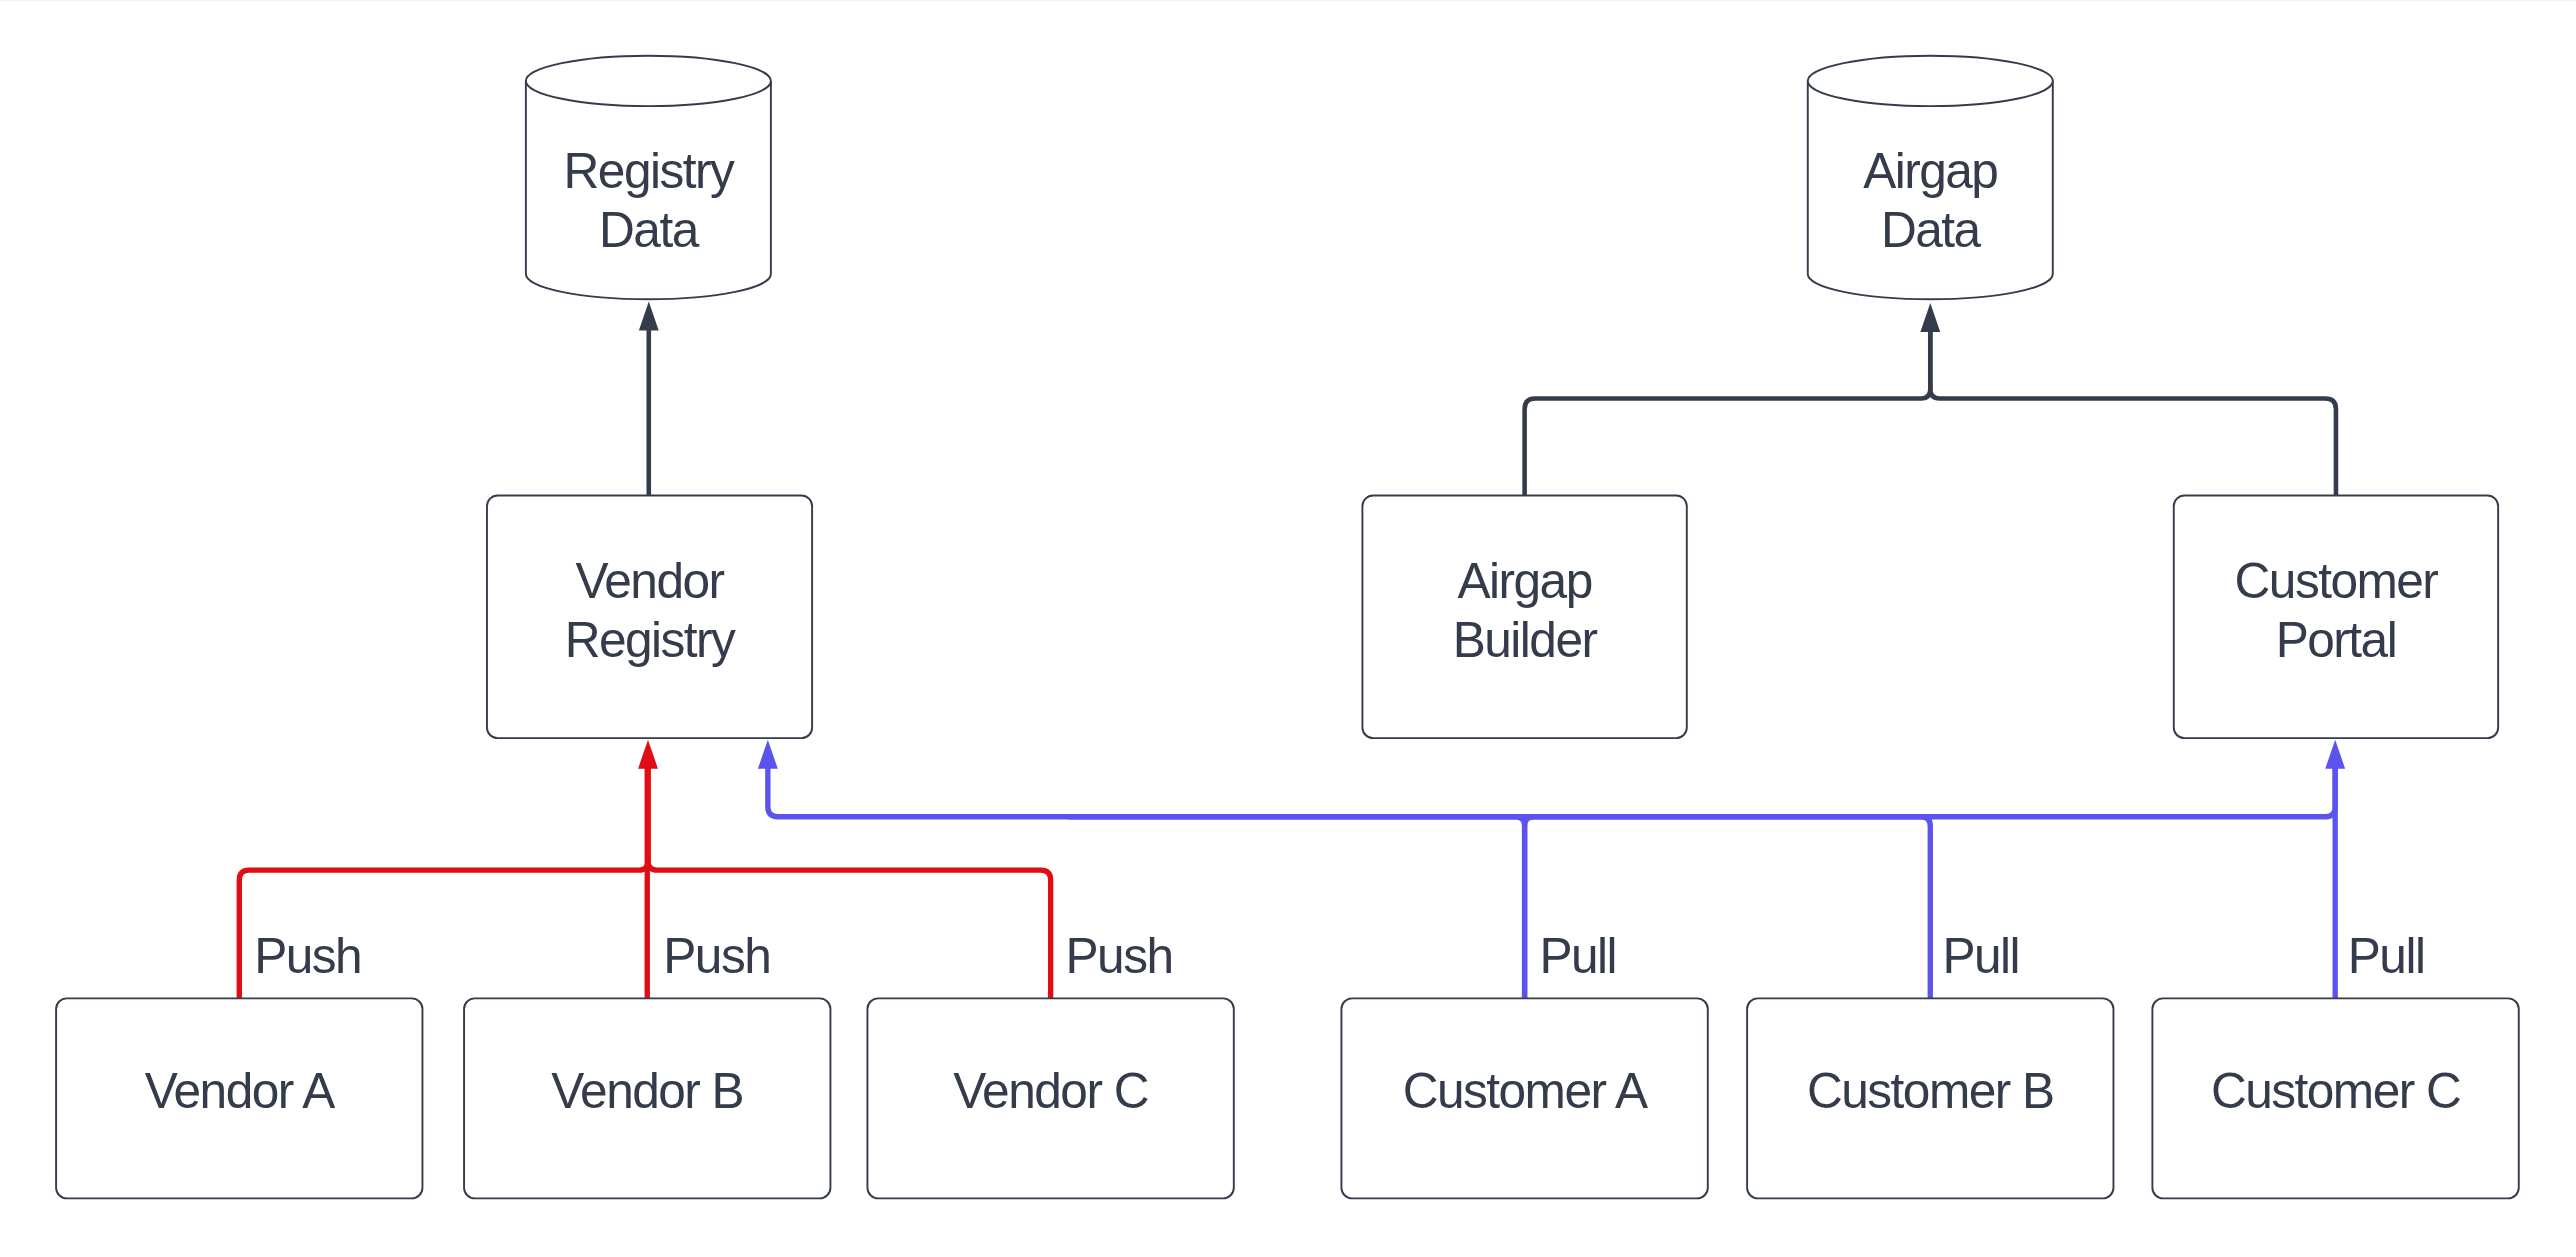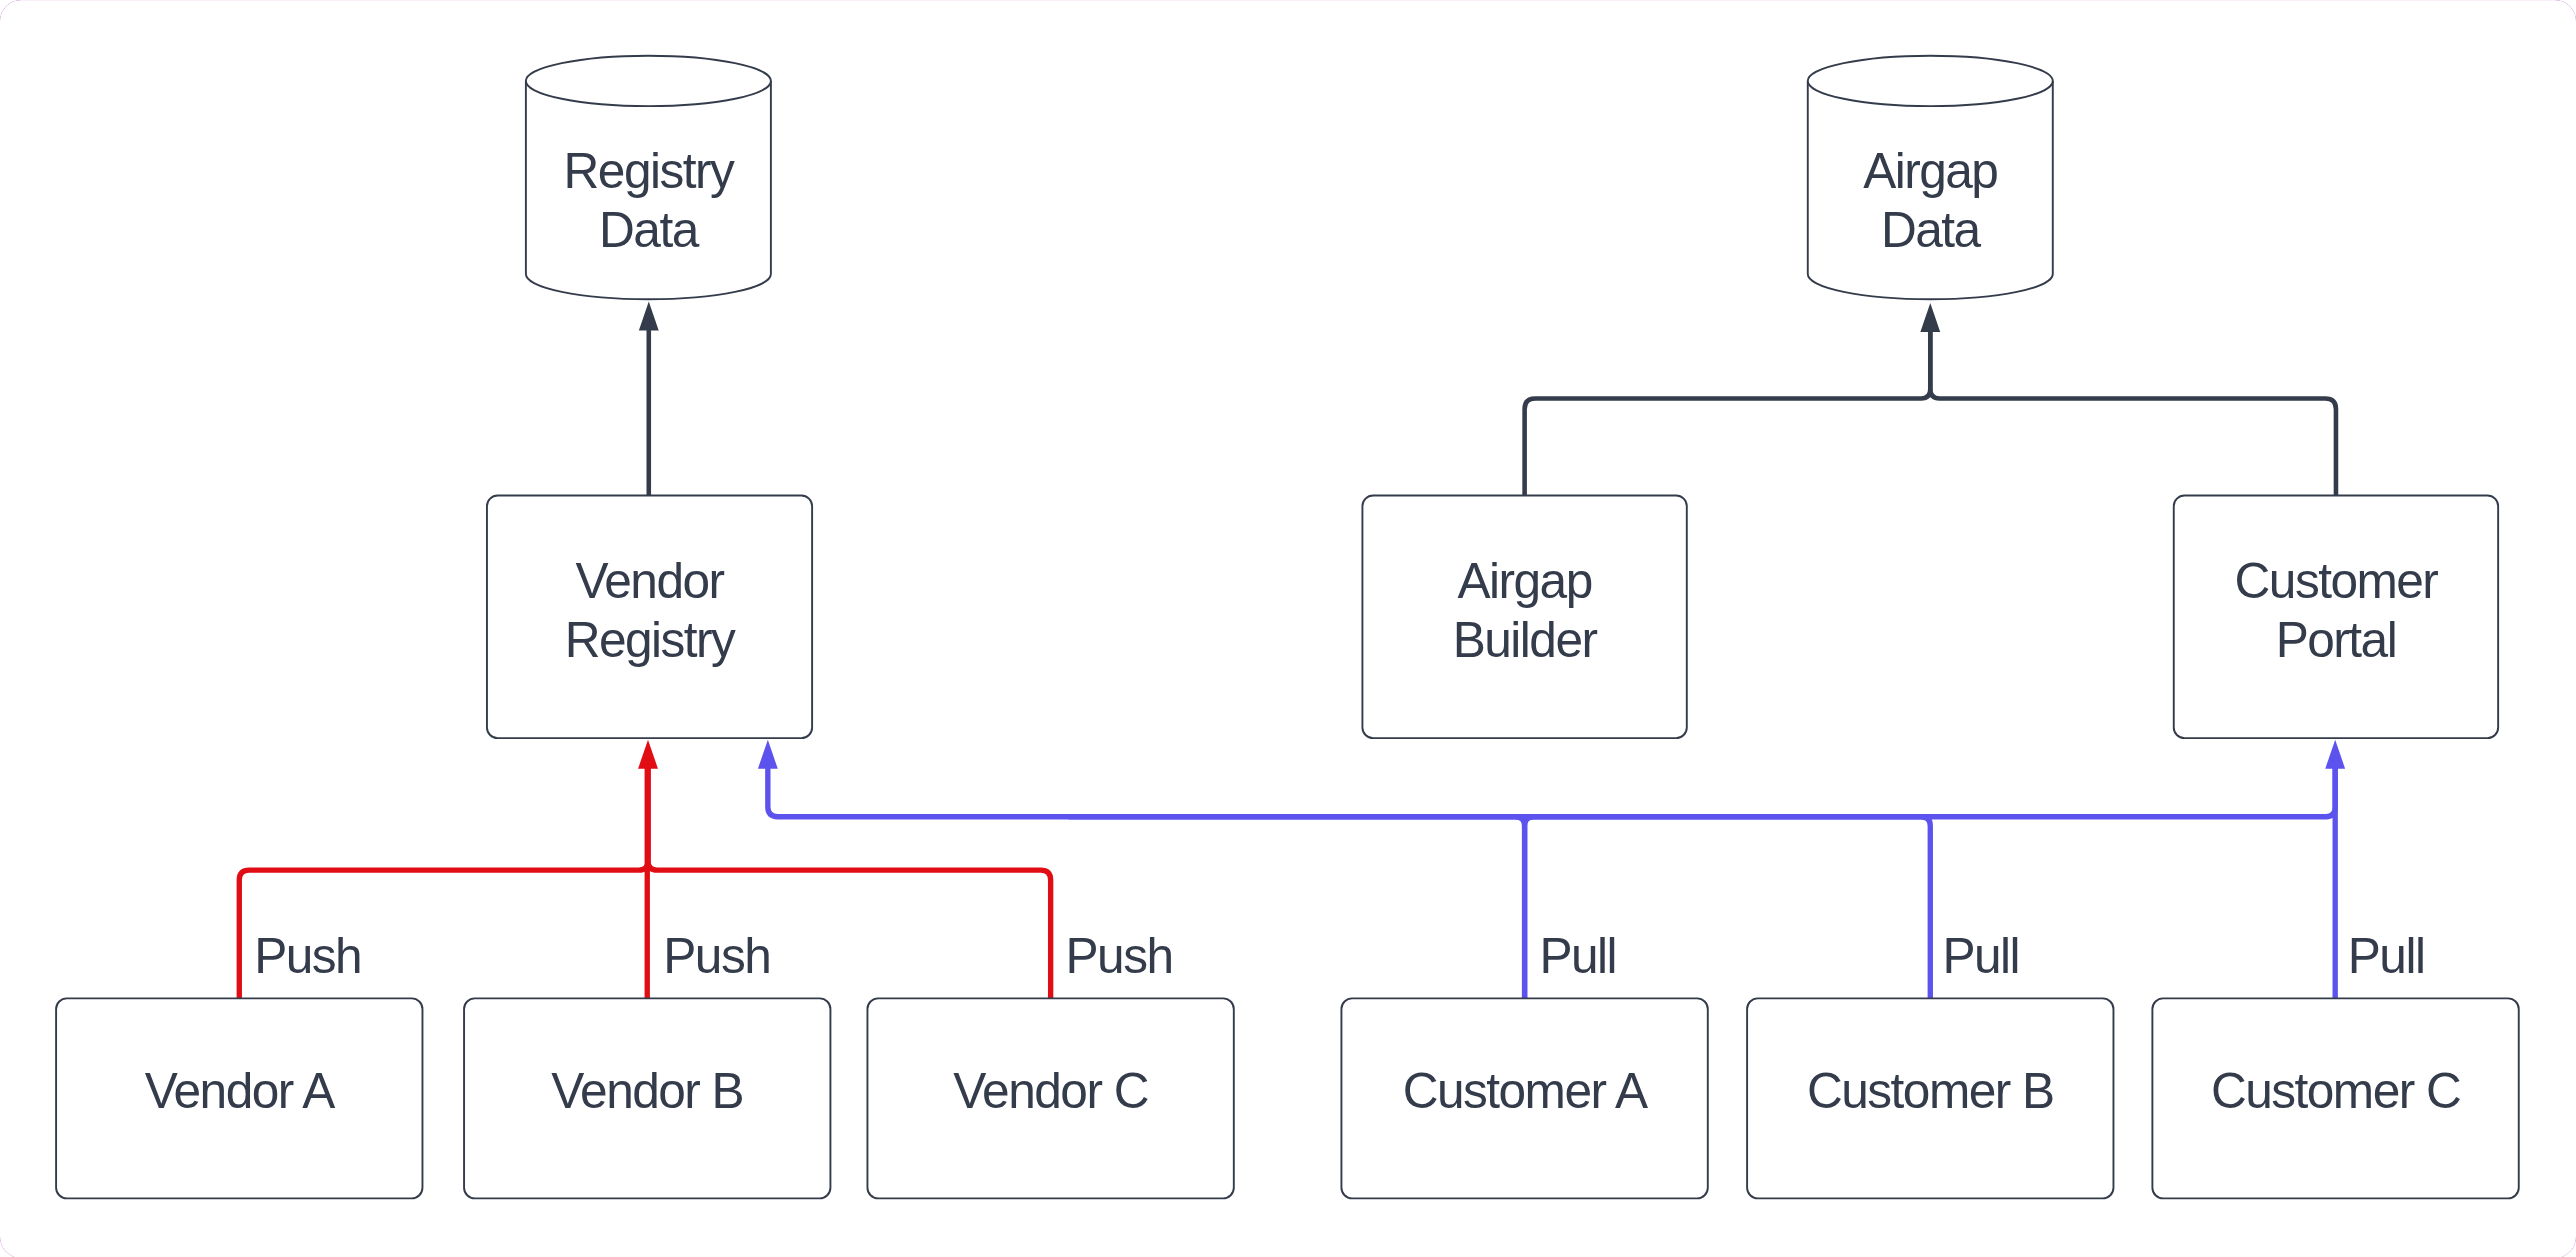--- a/index.html
+++ b/index.html
@@ -1,16 +1,16 @@
 <!DOCTYPE html>
 <html style="font-size:12.2px"><head>
 <meta charset="utf-8">
 <style>
   html,body{margin:0;padding:0;background:#ffffff;}
-  #stage{position:relative;width:2576px;height:1258px;background:#a21caf;overflow:hidden;border-radius:21px;}
+  #stage{position:relative;width:2576px;height:1258px;background:#a21caf;overflow:hidden;}
   svg{display:block;}
   text{font-family:"Liberation Sans",sans-serif;font-size:65px;letter-spacing:-2px;fill:#343C4B;}
 </style>
 </head>
 <body>
 <div id="stage">
 <svg width="2576" height="1258" viewBox="0 0 3375 1648">
   <rect x="0" y="0" width="3375" height="1648" fill="#ffffff"></rect>
 
   <g stroke="#343C4B" stroke-width="6" fill="none">

